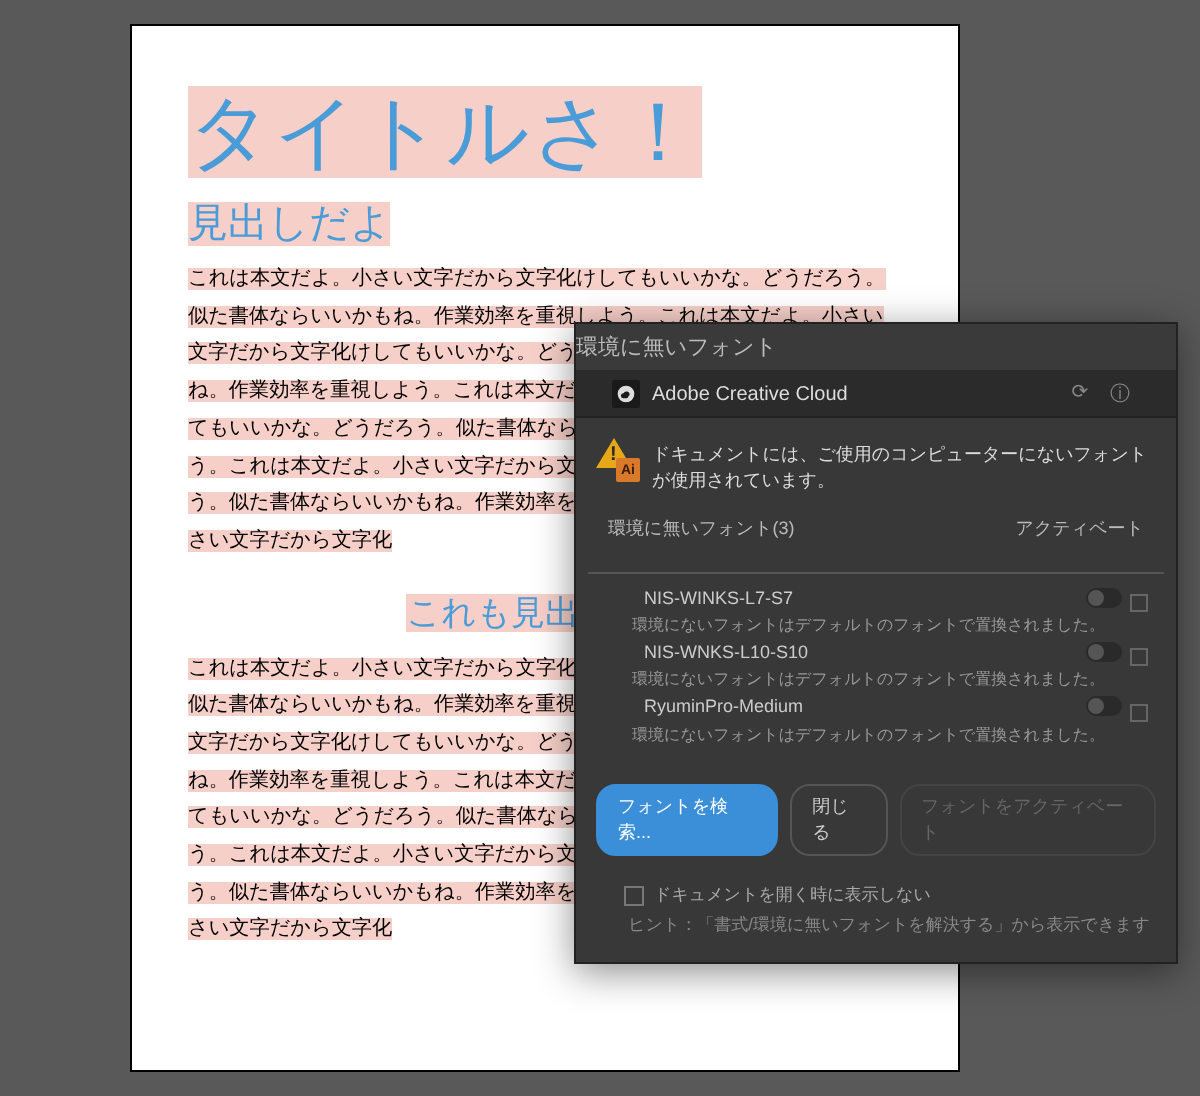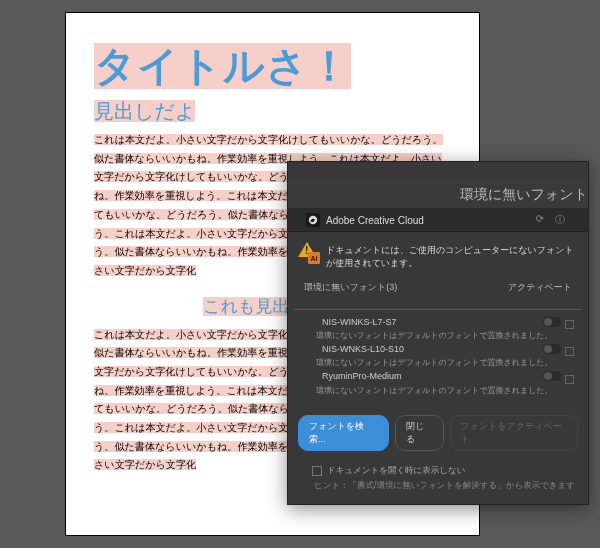--- a/index.html
+++ b/index.html
@@ -20,21 +20,21 @@
     background: #fff;
     border: 1px solid #000;
     padding: 30px 28px;
     overflow: hidden;
   }
   .doc-title {
     font-size: 41px;
     color: #4a9cd8;
     background: #f6cfc8;
     display: inline;
-    font-weight: 700;
+    font-weight: 400;
     letter-spacing: 1px;
     line-height: 1.15;
     margin-top: 32px;
   }
   .doc-h1 {
     font-size: 20px;
     color: #4a9cd8;
     background: #f6cfc8;
     display: inline;
     margin-top: 6px;
@@ -60,27 +60,26 @@
     right: 11px;
     top: 161px;
     width: 302px;
     background: #383838;
     color: #c8c8c8;
     font-size: 9px;
     border: 1px solid #222;
     box-shadow: 0 4px 18px rgba(0,0,0,.45);
   }
   .dlg-title {
-    text-align: right;
-    font-size: 14px;
+    text-align: left;
+    font-size: 11px;
     padding: 4px 0;
     background: #3a3a3a;
     border-bottom: 1px solid #2a2a2a;
     color: #bbb;
-    margin-top: 20px;
   }
   .dlg-bar {
     display: flex;
     align-items: center;
     padding: 4px 18px;
     background: #2b2b2b;
     border-bottom: 1px solid #222;
   }
   .cc-logo {
     width: 14px; height: 14px;

